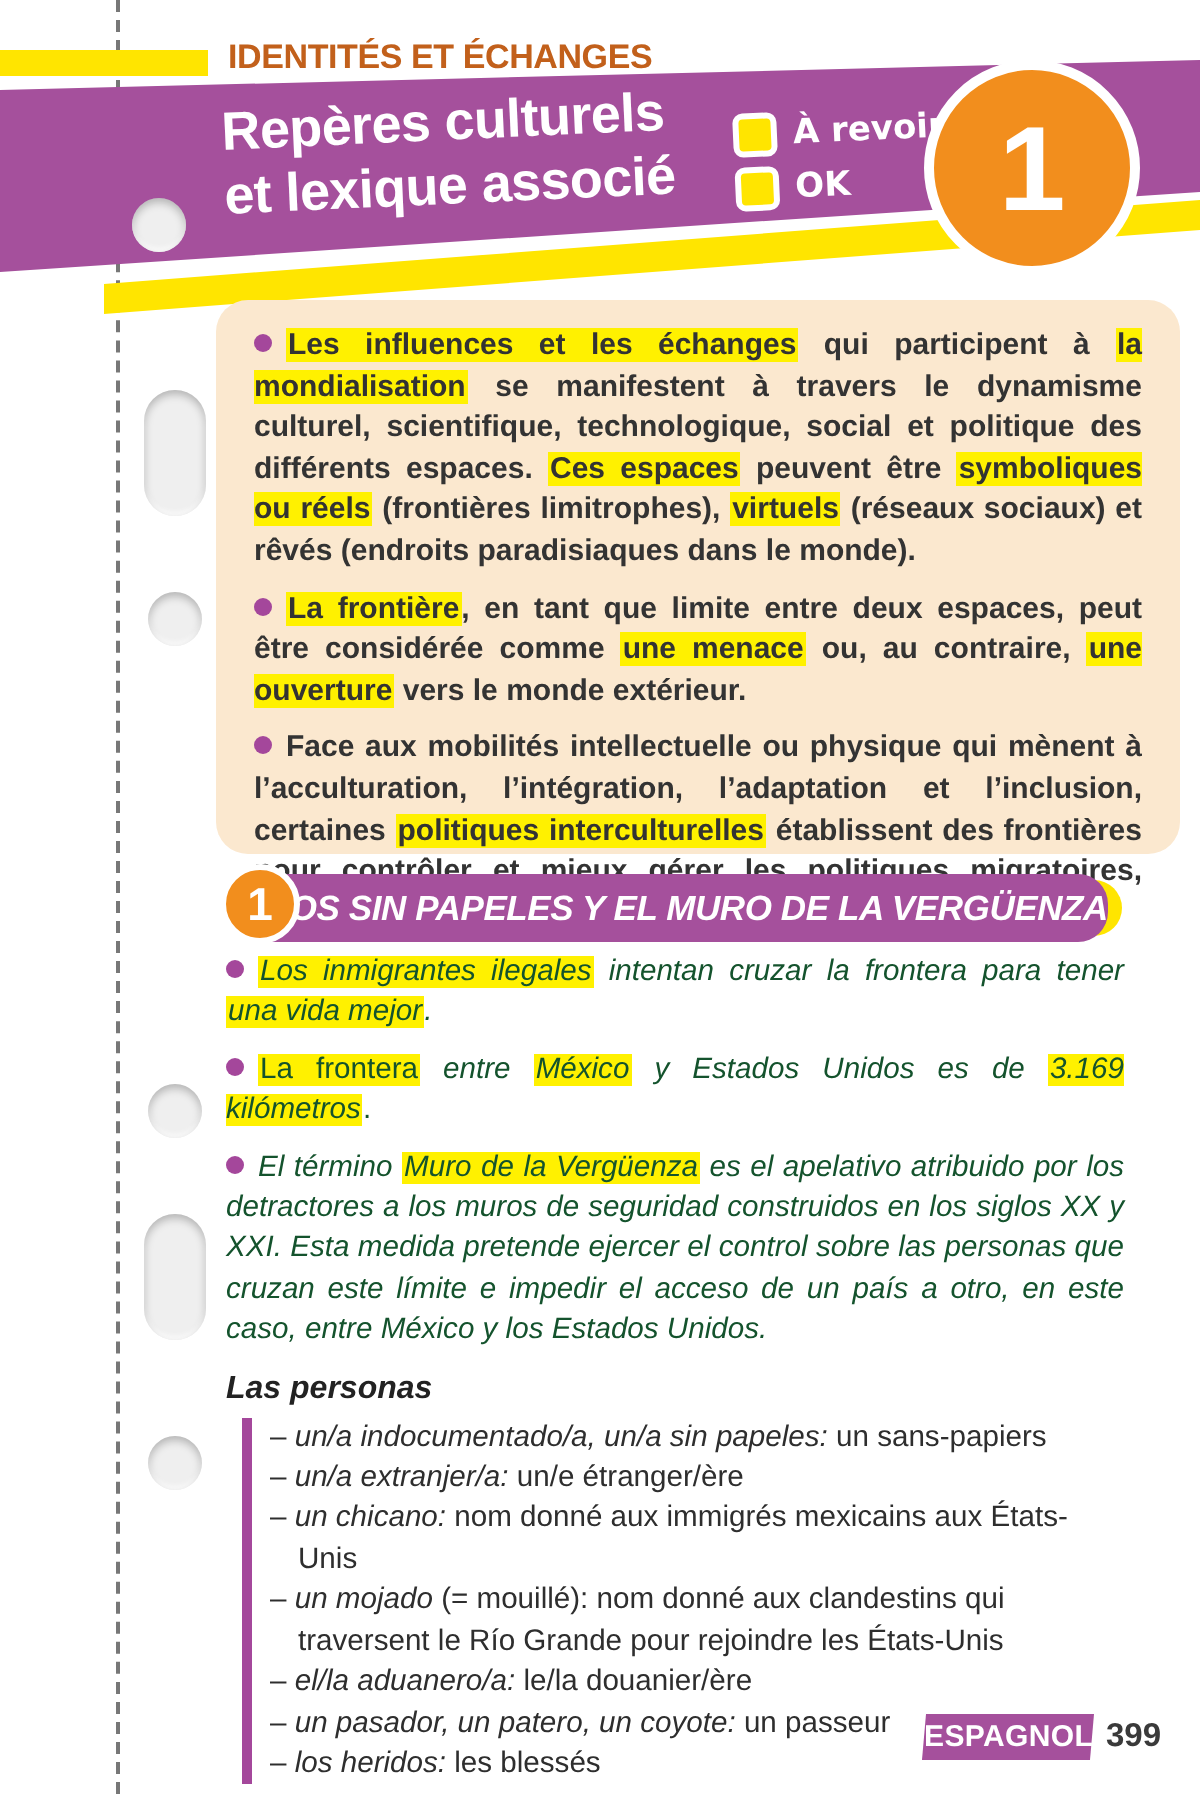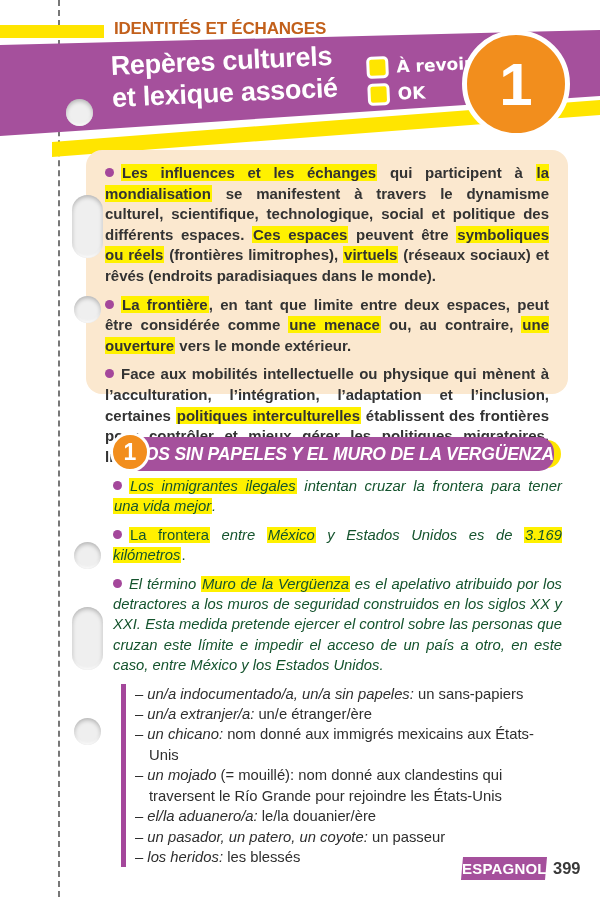--- a/index.html
+++ b/index.html
@@ -30,21 +30,21 @@
     transform:rotate(-2.6deg);transform-origin:left top;}
   .checkbox-row{display:flex;align-items:center;margin-bottom:5px;}
   .checkbox-box{width:16px;height:16px;border-radius:5px;border:3px solid #fff;
     box-sizing:content-box;margin-right:8px;}
   .checkbox-label{color:#fff;font-size:17px;font-weight:bold;font-family:"DejaVu Sans",sans-serif;}
   .unit-circle{position:absolute;left:462px;top:30px;width:108px;height:108px;
     border-radius:50%;border:5px solid #fff;box-sizing:border-box;z-index:4;
     display:flex;align-items:center;justify-content:center;
     color:#fff;font-size:60px;font-weight:bold;}
   
-  .intro-box{position:absolute;left:86px;top:150px;width:482px;height:244px;
+  .intro-box{position:absolute;left:108px;top:150px;width:482px;height:277px;
     border-radius:16px;box-sizing:border-box;padding:13px 19px 0 19px;z-index:2;}
   .intro-box p{margin:0 0 8px 0;font-size:15px;line-height:20.6px;font-weight:bold;
     color:#333;text-align:justify;}
   .dot{display:inline-block;width:9px;height:9px;border-radius:50%;
     margin-right:7px;transform:translateY(-1px);}
   .hl{background:#FFF100;padding:0 1px;}
   
   .sec-bar-yellow{position:absolute;left:128px;top:440px;width:433px;height:28px;
     border-radius:14px;z-index:1;}
   .sec-bar{position:absolute;left:114px;top:437px;width:440px;height:34px;
@@ -110,20 +110,21 @@
 <div class="sec-bar" style="background: rgb(165, 80, 156);">
   <span class="sec-bar-title">LOS SIN PAPELES Y EL MURO DE LA VERGÜENZA</span>
 </div>
 <div class="sec-circle" style="background: rgb(242, 142, 29);">1</div>
 
 <div class="sec-body">
   <p class="sec-p"><span class="dot" style="background: rgb(164, 71, 155);"></span><span><span class="hl" style="background: rgb(255, 241, 0);">Los inmigrantes ilegales</span><span> intentan cruzar la frontera para tener </span><span class="hl" style="background: rgb(255, 241, 0);">una vida mejor</span><span>.</span></span></p>
   <p class="sec-p"><span class="dot" style="background: rgb(164, 71, 155);"></span><span><span class="hl" style="font-style: normal; background: rgb(255, 241, 0);">La frontera</span><span> entre </span><span class="hl" style="background: rgb(255, 241, 0);">México</span><span> y Estados Unidos es de </span><span class="hl" style="background: rgb(255, 241, 0);">3.169 kilómetros</span><span style="font-style: normal;">.</span></span></p>
   <p class="sec-p"><span class="dot" style="background: rgb(164, 71, 155);"></span><span><span>El término </span><span class="hl" style="background: rgb(255, 241, 0);">Muro de la Vergüenza</span><span> es el apelativo atribuido por los detractores a los muros de seguridad construidos en los siglos XX y XXI. Esta medida pretende ejercer el control sobre las personas que cruzan este límite e impedir el acceso de un país a otro, en este caso, entre México y los Estados Unidos.</span></span></p>
 
+  <p class="vocab-title">Las personas</p>
   <div class="vocab-list" style="border-left-color: rgb(164, 71, 155);">
     <div class="vocab-item"><span style="font-style: normal;">– </span><span style="font-style: italic; text-align: center;">un/a indocumentado/a, un/a sin papeles:</span><span style="font-style: normal;"> un sans-papiers</span></div>
     <div class="vocab-item"><span style="font-style: normal;">– </span><span style="font-style: italic;">un/a extranjer/a:</span><span style="font-style: normal;"> un/e étranger/ère</span></div>
     <div class="vocab-item"><span style="font-style: normal;">– </span><span style="font-style: italic;">un chicano:</span><span style="font-style: normal;"> nom donné aux immigrés mexicains aux États-Unis</span></div>
     <div class="vocab-item"><span style="font-style: normal;">– </span><span style="font-style: italic; margin-top: 40px;">un mojado</span><span style="font-style: normal;"> (= mouillé): nom donné aux clandestins qui traversent le Río Grande pour rejoindre les États-Unis</span></div>
     <div class="vocab-item"><span style="font-style: normal;">– </span><span style="font-style: italic;">el/la aduanero/a:</span><span style="font-style: normal;"> le/la douanier/ère</span></div>
     <div class="vocab-item"><span style="font-style: normal;">– </span><span style="font-style: italic;">un pasador, un patero, un coyote:</span><span style="font-style: normal;"> un passeur</span></div>
     <div class="vocab-item"><span style="font-style: normal;">– </span><span style="font-style: italic;">los heridos:</span><span style="font-style: normal;"> les blessés</span></div>
 
   </div>

